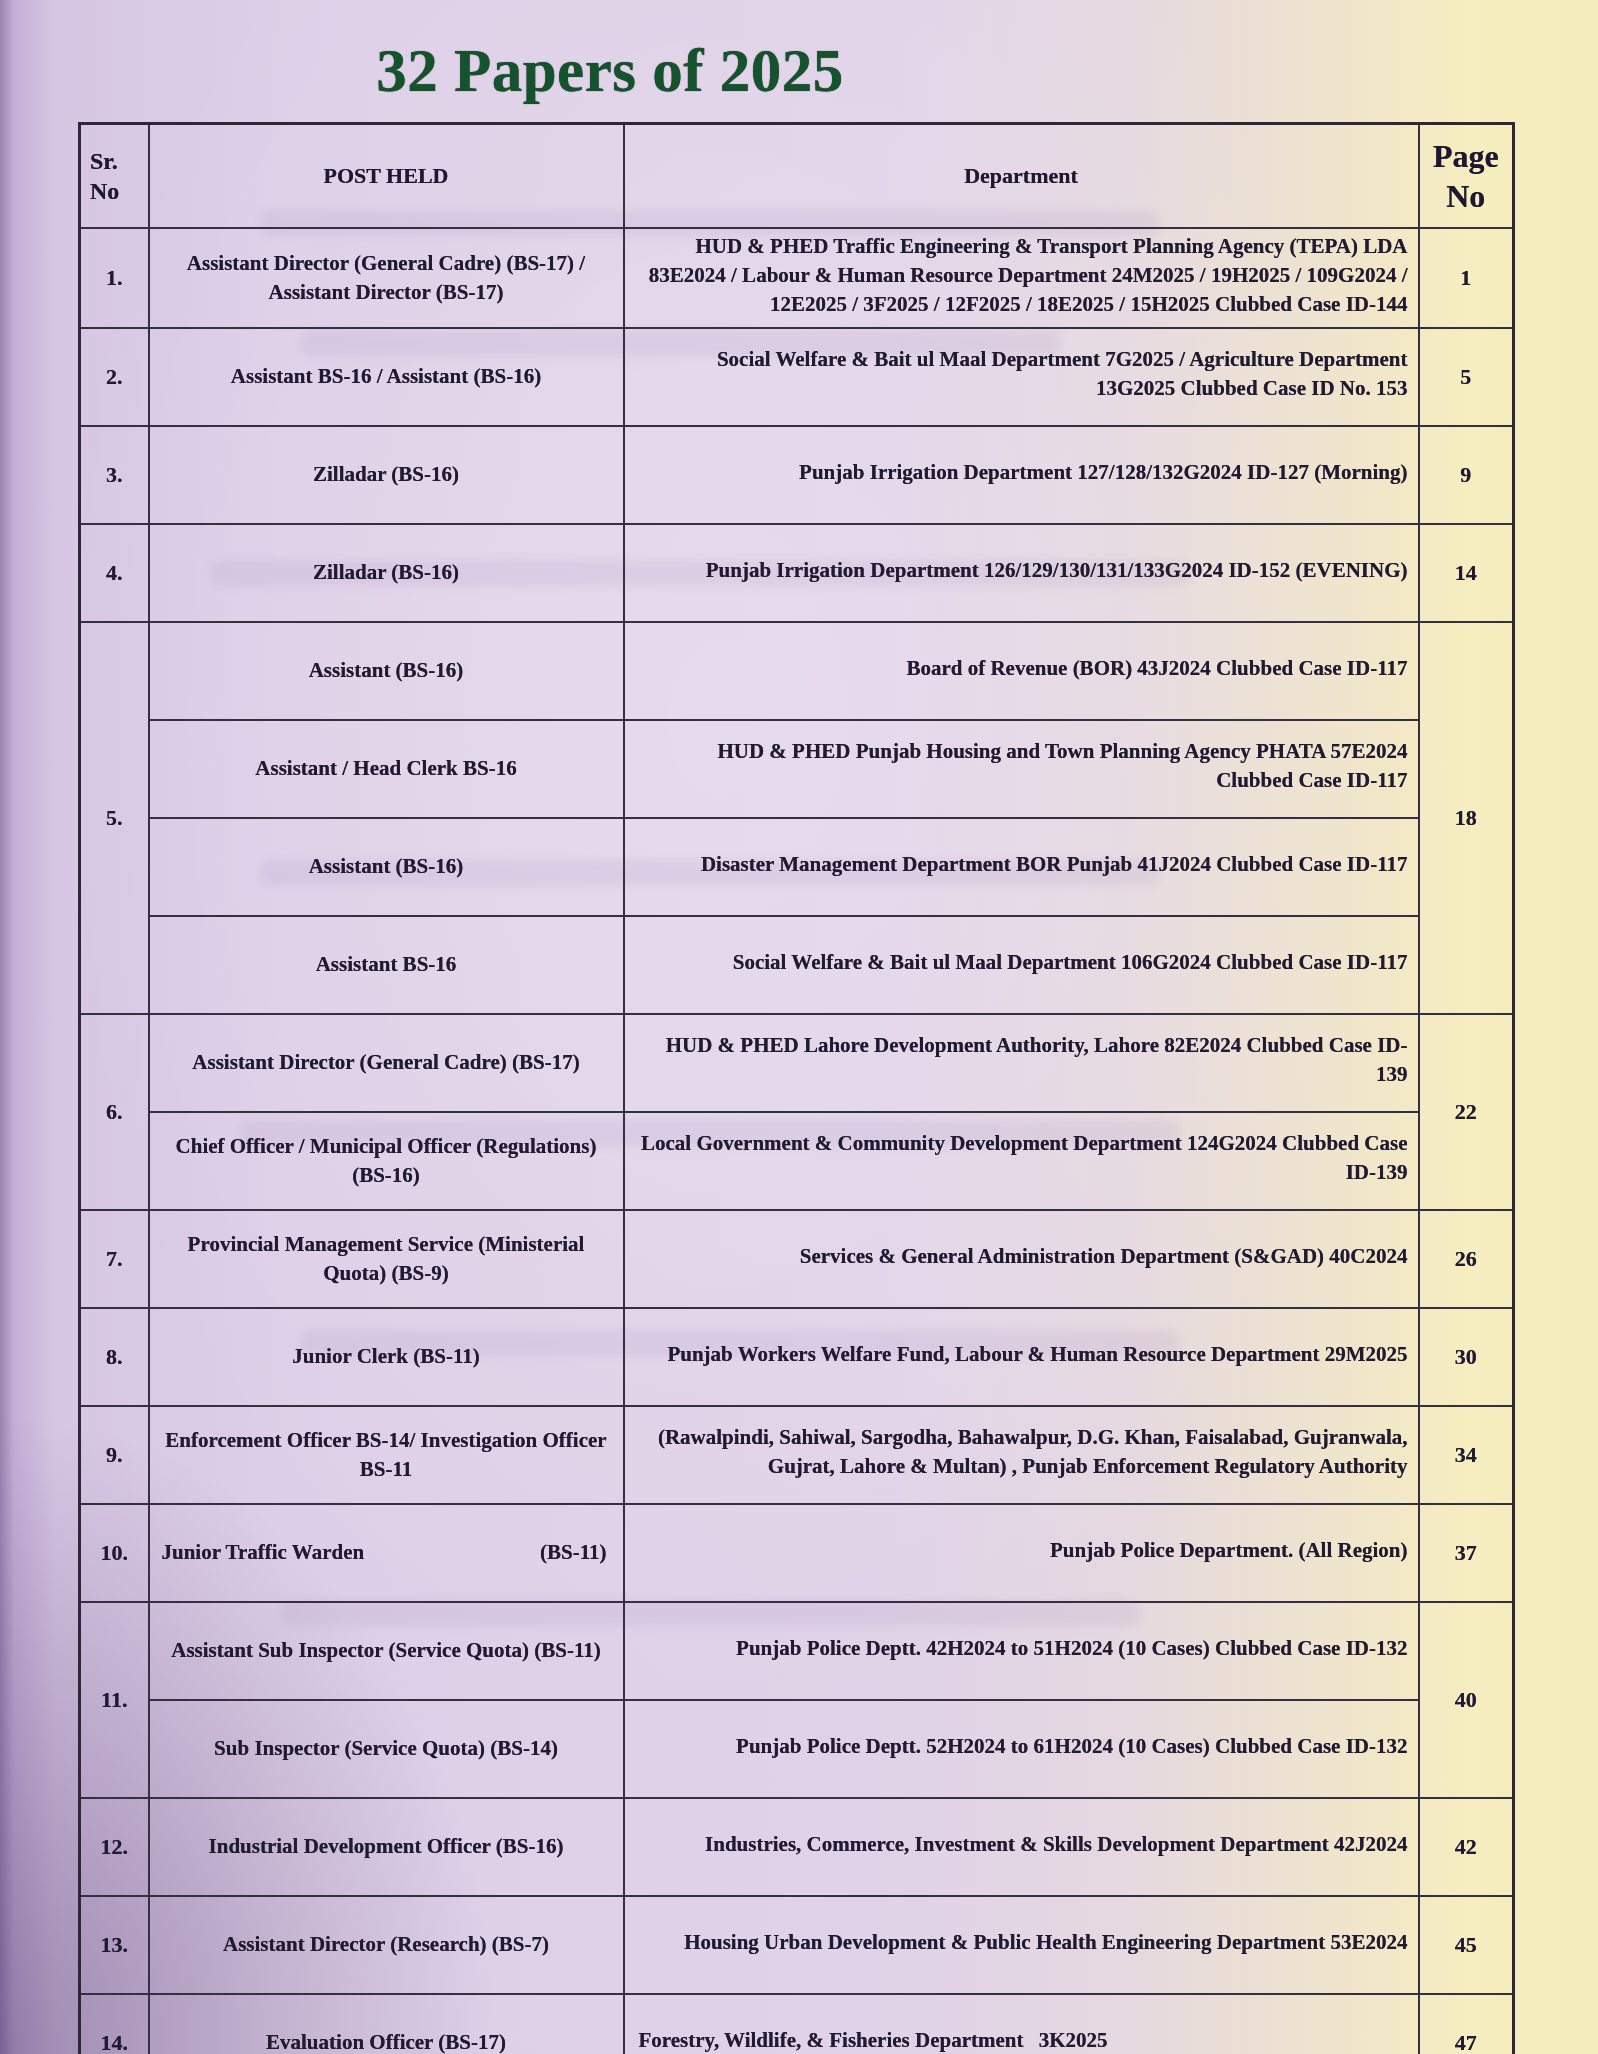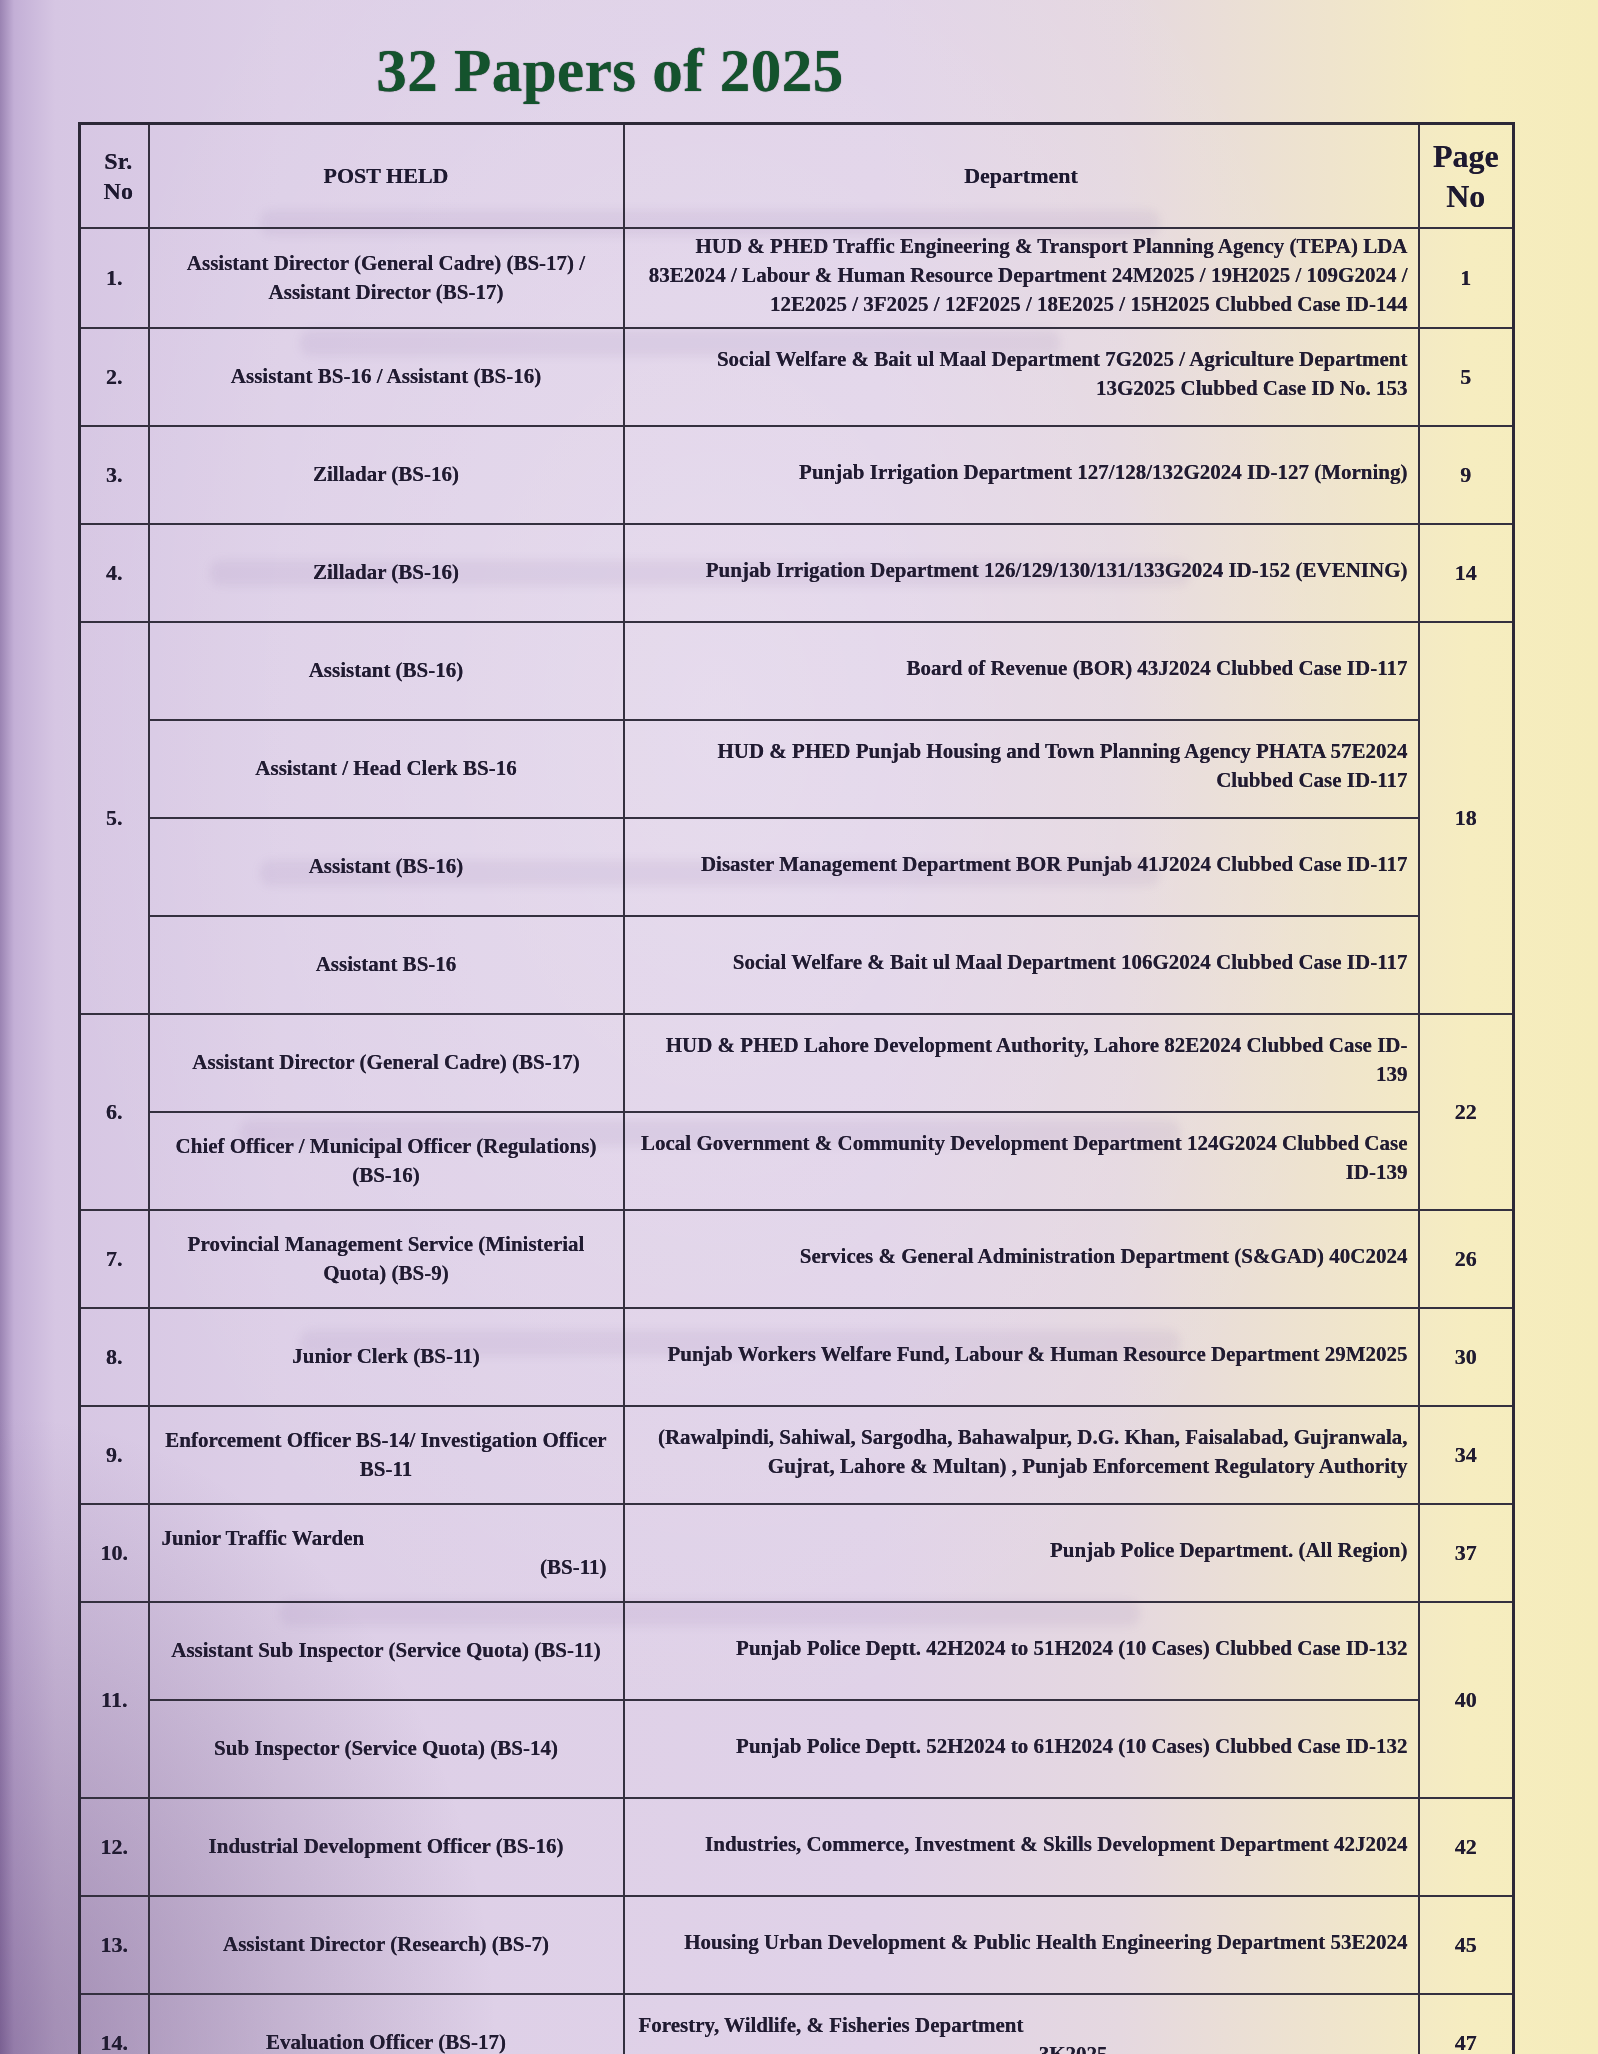--- a/index.html
+++ b/index.html
@@ -39,28 +39,28 @@
   col.c-post{width:475px}
   col.c-dept{width:795px}
   col.c-page{width:95px}
   th,td{
     border:2px solid #34303f;
     font-weight:700;
     vertical-align:middle;
     text-shadow:0 0 0.6px rgba(30,24,48,0.8);
   }
   th{height:100px;font-size:22px;color:#1d1930;}
-  th.h-sr{white-space:pre-line;text-align:center;padding-left:9px;font-size:24px;line-height:1.25;}
+  th.h-sr{white-space:pre-line;text-align:left;padding-left:9px;font-size:24px;line-height:1.25;}
   th.h-page{white-space:pre-line;font-size:32px;line-height:1.25;}
   td{height:80px;font-size:21px;line-height:1.38;padding:8px 6px;color:#201b31;}
   td.sr{text-align:center;font-size:22px;}
   td.post{text-align:center;padding:8px 12px;font-family:Liberation Serif, serif;}
   td.dept{text-align:right;padding:3px 10px 8px 14px;}
   td.page{text-align:center;font-size:22px;}
-  .pair{display:flex;justify-content:space-between;align-items:baseline;flex-direction:column;}
+  .pair{display:flex;justify-content:space-between;align-items:baseline;}
   .pair .tail{margin-left:auto;}
   td.post .pair .tail{padding-right:4px;}
   td.dept .pair .tail{margin-right:300px;}
 </style>
 </head>
 <body>
 
 <div class="bleed b1"></div>
 <div class="bleed b2"></div>
 <div class="bleed b3"></div>

